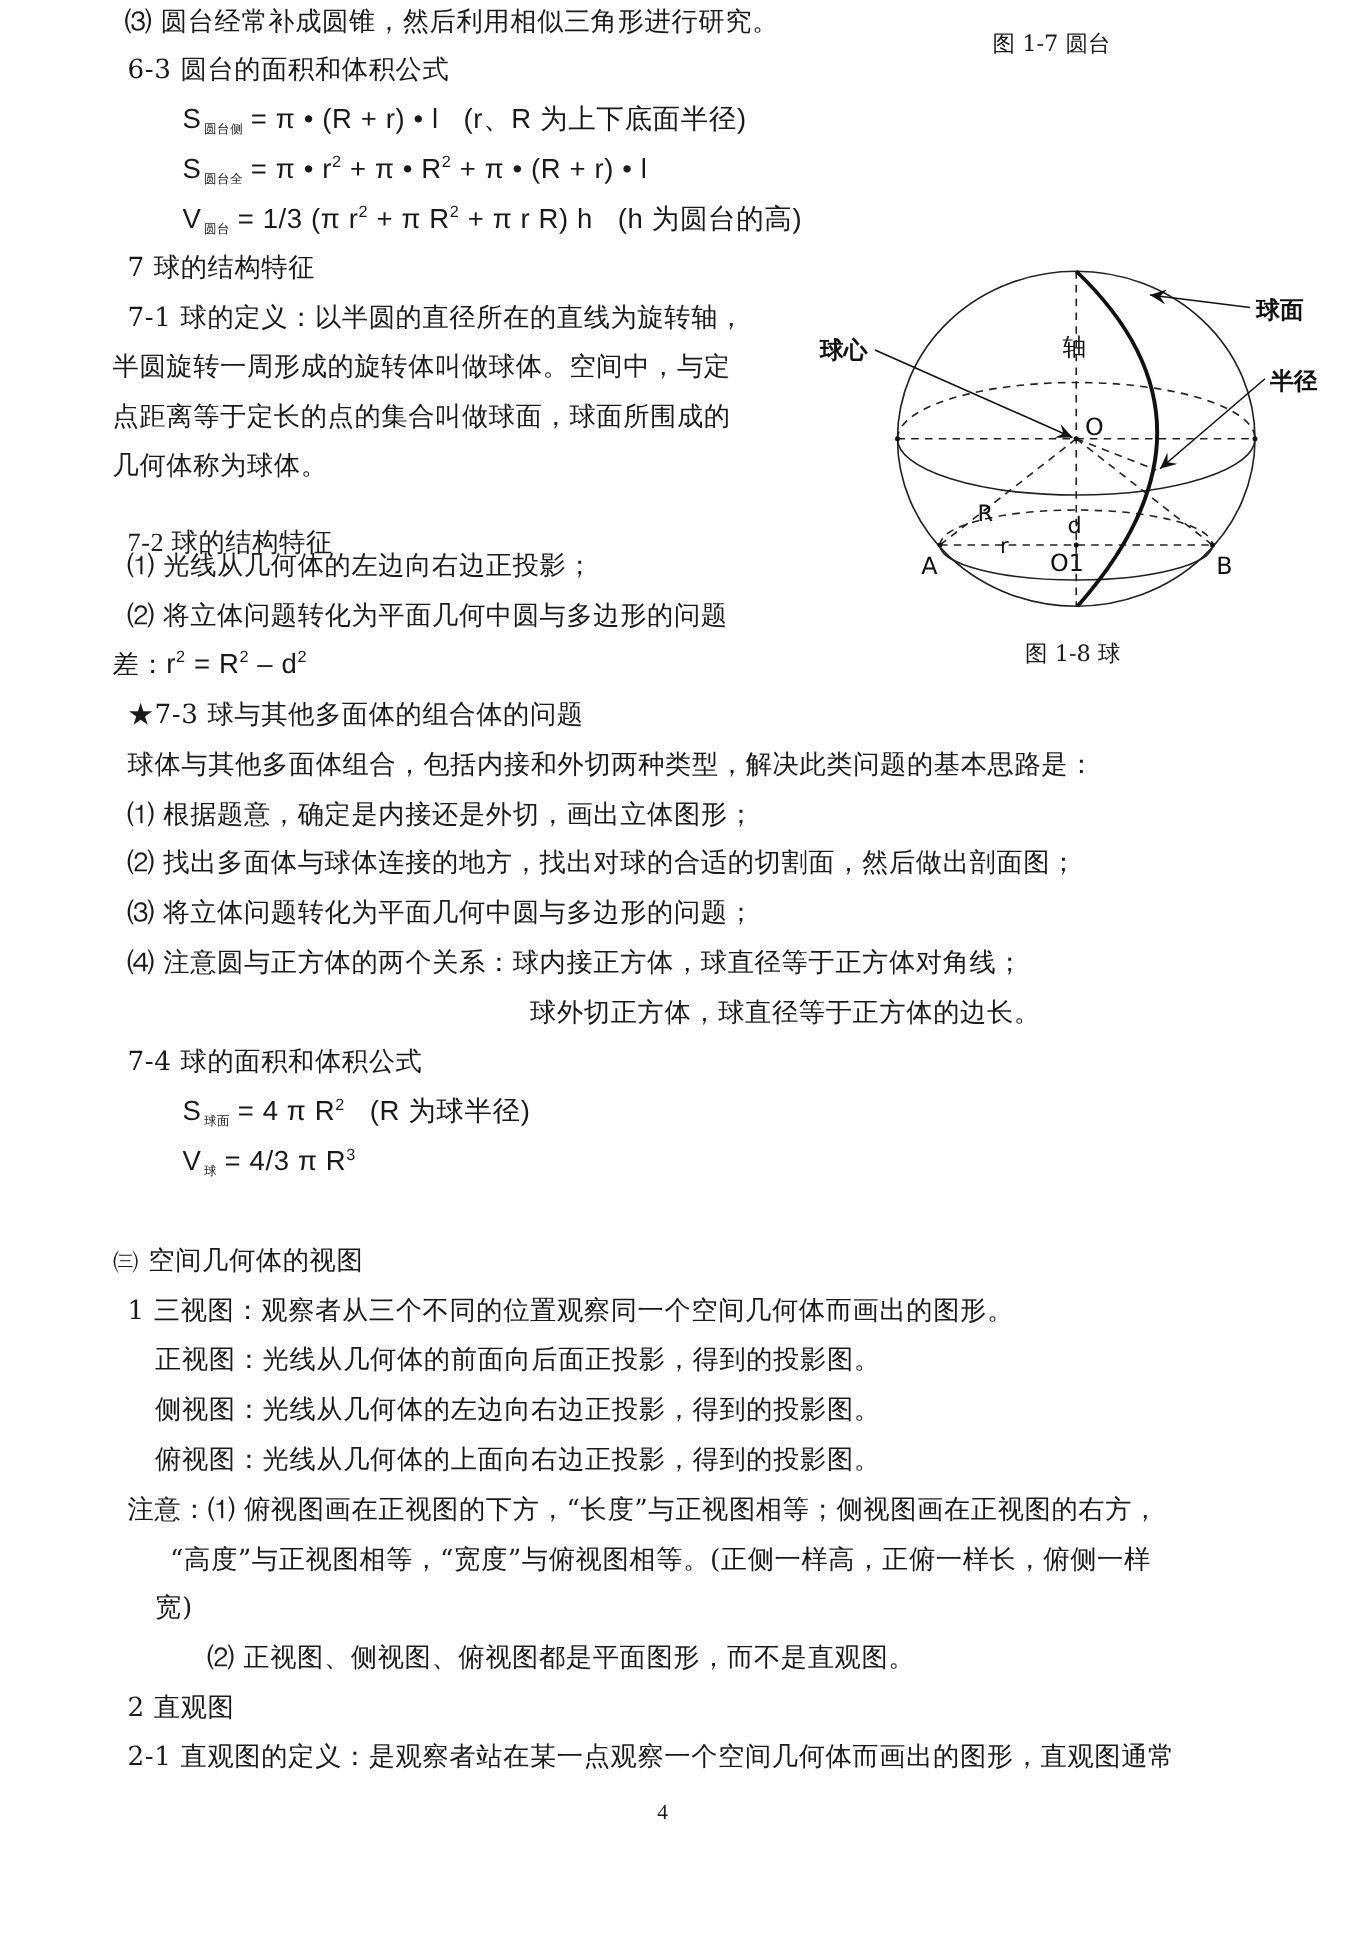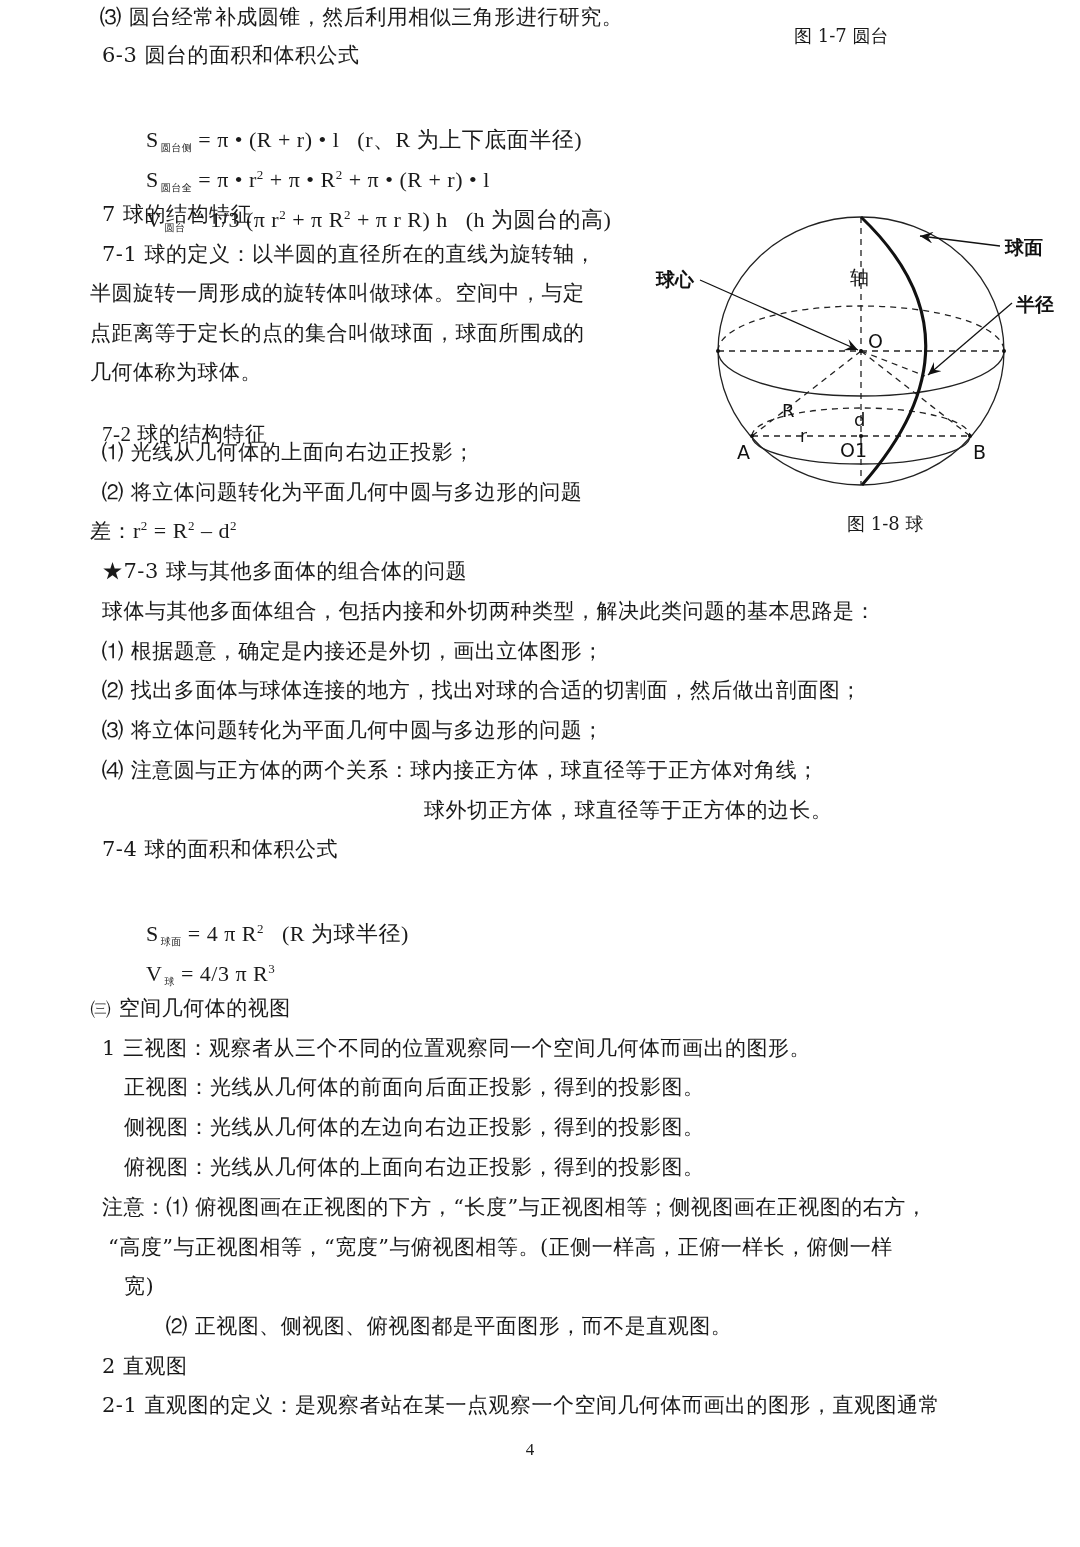--- a/index.html
+++ b/index.html
@@ -1,19 +1,19 @@
 <!DOCTYPE html>
 <html><head>
 <meta charset="utf-8">
 <style>
   html, body { margin:0; padding:0; background:#ffffff; }
   body { width:1080px; height:1547px; position:relative; overflow:hidden;
          font-family:"DejaVu Serif","Liberation Serif",serif; color:#1a1a1a; }
   .ln { position:absolute; font-size:21px; line-height:30px; white-space:nowrap; letter-spacing:0.5px; }
-  .f { font-family:Liberation Serif, serif; font-size:22px;margin-top:45px; }
+  .f { font-family:Liberation Sans, sans-serif; font-size:22px; }
   .sub { font-size:10px; vertical-align:-4px; margin:0 6px 0 2px; }
   sup { font-size:13px; line-height:0; }
   .cap { position:absolute; font-size:18px; line-height:24px; white-space:nowrap; }
   .pagenum { position:absolute; left:0; width:1060px; text-align:center; top:1440px; font-size:17px;
              font-family:"Liberation Serif",serif; }
   svg text { font-family:"DejaVu Sans","Liberation Sans",sans-serif; }
 </style>
 </head>
 <body>
 
@@ -30,21 +30,21 @@
 <div class="ln f" style="left:146px;top:160px;">
   <span>V</span><span class="sub">圆台</span><span>= 1/3 (π r<sup>2</sup> + π R<sup>2</sup> + π r R) h</span>&nbsp;&nbsp;&nbsp;<span>(h 为圆台的高)</span>
 </div>
 
 <div class="ln" style="left:102px;top:199px;">7  球的结构特征</div>
 <div class="ln" style="left:102px;top:239px;">7-1  球的定义：以半圆的直径所在的直线为旋转轴，</div>
 <div class="ln" style="left:90px;top:278px;">半圆旋转一周形成的旋转体叫做球体。空间中，与定</div>
 <div class="ln" style="left:90px;top:318px;">点距离等于定长的点的集合叫做球面，球面所围成的</div>
 <div class="ln" style="left:90px;top:357px;">几何体称为球体。</div>
 <div class="ln" style="left:102px;top:419px;font-family:Liberation Serif, serif;">7-2  球的结构特征</div>
-<div class="ln" style="left:102px;top:437px;">⑴ 光线从几何体的上面向右边正投影；</div>
+<div class="ln" style="left:102px;top:437px;">⑴ 光线从几何体的左边向右边正投影；</div>
 <div class="ln" style="left:102px;top:477px;">⑵ 将立体问题转化为平面几何中圆与多边形的问题</div>
 <div class="ln" style="left:90px;top:516px;text-align:right;">
   <span>差：</span><span class="f">r<sup>2</sup> = R<sup>2</sup> – d<sup>2</sup></span>
 </div>
 
 <svg style="position:absolute;left:640px;top:200px;" width="440" height="300" viewBox="640 200 440 300">
   <defs>
     <marker id="ah" markerWidth="14" markerHeight="12" refX="13" refY="6" orient="auto" markerUnits="userSpaceOnUse">
       <path d="M0,0 L13,6 L0,12 L5,6 Z" fill="#111"></path>
     </marker>
@@ -87,21 +87,21 @@
   <text x="850" y="284" font-size="19" fill="#111">轴</text>
   <text x="1016" y="311" font-size="19" font-weight="bold" fill="#111">半径</text>
   <text x="868" y="348" font-size="19" fill="#111">O</text>
   <text x="840" y="457" font-size="19" fill="#111">O1</text>
   <text x="737" y="459" font-size="19" fill="#111">A</text>
   <text x="973" y="459" font-size="19" fill="#111">B</text>
   <text x="782" y="417" font-size="18" fill="#111" font-family="Liberation Serif,serif">R</text>
   <text x="800" y="442" font-size="17" fill="#111" font-family="Liberation Serif,serif">r</text>
   <text x="854" y="426" font-size="18" fill="#111" font-family="Liberation Serif,serif">d</text>
 </svg>
-<div class="cap" style="left:820px;top:512px;margin-left:27px;">图 1-8  球</div>
+<div class="cap" style="left:820px;top:512px;">图 1-8  球</div>
 
 <div class="ln" style="left:102px;top:556px;">★7-3  球与其他多面体的组合体的问题</div>
 <div class="ln" style="left:102px;top:596px;">球体与其他多面体组合，包括内接和外切两种类型，解决此类问题的基本思路是：</div>
 <div class="ln" style="left:102px;top:636px;">⑴ 根据题意，确定是内接还是外切，画出立体图形；</div>
 <div class="ln" style="left:102px;top:675px;">⑵ 找出多面体与球体连接的地方，找出对球的合适的切割面，然后做出剖面图；</div>
 <div class="ln" style="left:102px;top:715px;">⑶ 将立体问题转化为平面几何中圆与多边形的问题；</div>
 <div class="ln" style="left:102px;top:755px;">⑷ 注意圆与正方体的两个关系：球内接正方体，球直径等于正方体对角线；</div>
 <div class="ln" style="left:424px;top:795px;">球外切正方体，球直径等于正方体的边长。</div>
 
 <div class="ln" style="left:102px;top:834px;">7-4  球的面积和体积公式</div>
@@ -111,19 +111,19 @@
 <div class="ln f" style="left:146px;top:914px;">
   <span>V</span><span class="sub">球</span><span>= 4/3 π R<sup>3</sup></span>
 </div>
 
 <div class="ln" style="left:90px;top:993px;">㈢ 空间几何体的视图</div>
 <div class="ln" style="left:102px;top:1033px;">1  三视图：观察者从三个不同的位置观察同一个空间几何体而画出的图形。</div>
 <div class="ln" style="left:124px;top:1072px;">正视图：光线从几何体的前面向后面正投影，得到的投影图。</div>
 <div class="ln" style="left:124px;top:1112px;">侧视图：光线从几何体的左边向右边正投影，得到的投影图。</div>
 <div class="ln" style="left:124px;top:1152px;">俯视图：光线从几何体的上面向右边正投影，得到的投影图。</div>
 <div class="ln" style="left:102px;top:1192px;">注意：⑴ 俯视图画在正视图的下方，“长度”与正视图相等；侧视图画在正视图的右方，</div>
-<div class="ln" style="left:108px;top:1232px;">“高度”与正视图相等，“宽度”与俯视图相等。(正侧一样高，正俯一样长，俯侧一样</div>
+<div class="ln" style="left:136px;top:1232px;">“高度”与正视图相等，“宽度”与俯视图相等。(正侧一样高，正俯一样长，俯侧一样</div>
 <div class="ln" style="left:124px;top:1271px;">宽)</div>
 <div class="ln" style="left:166px;top:1311px;">⑵ 正视图、侧视图、俯视图都是平面图形，而不是直观图。</div>
 <div class="ln" style="left:102px;top:1351px;">2  直观图</div>
 <div class="ln" style="left:102px;top:1390px;">2-1  直观图的定义：是观察者站在某一点观察一个空间几何体而画出的图形，直观图通常</div>
 
 <div class="pagenum">4</div>
 
 </body></html>

